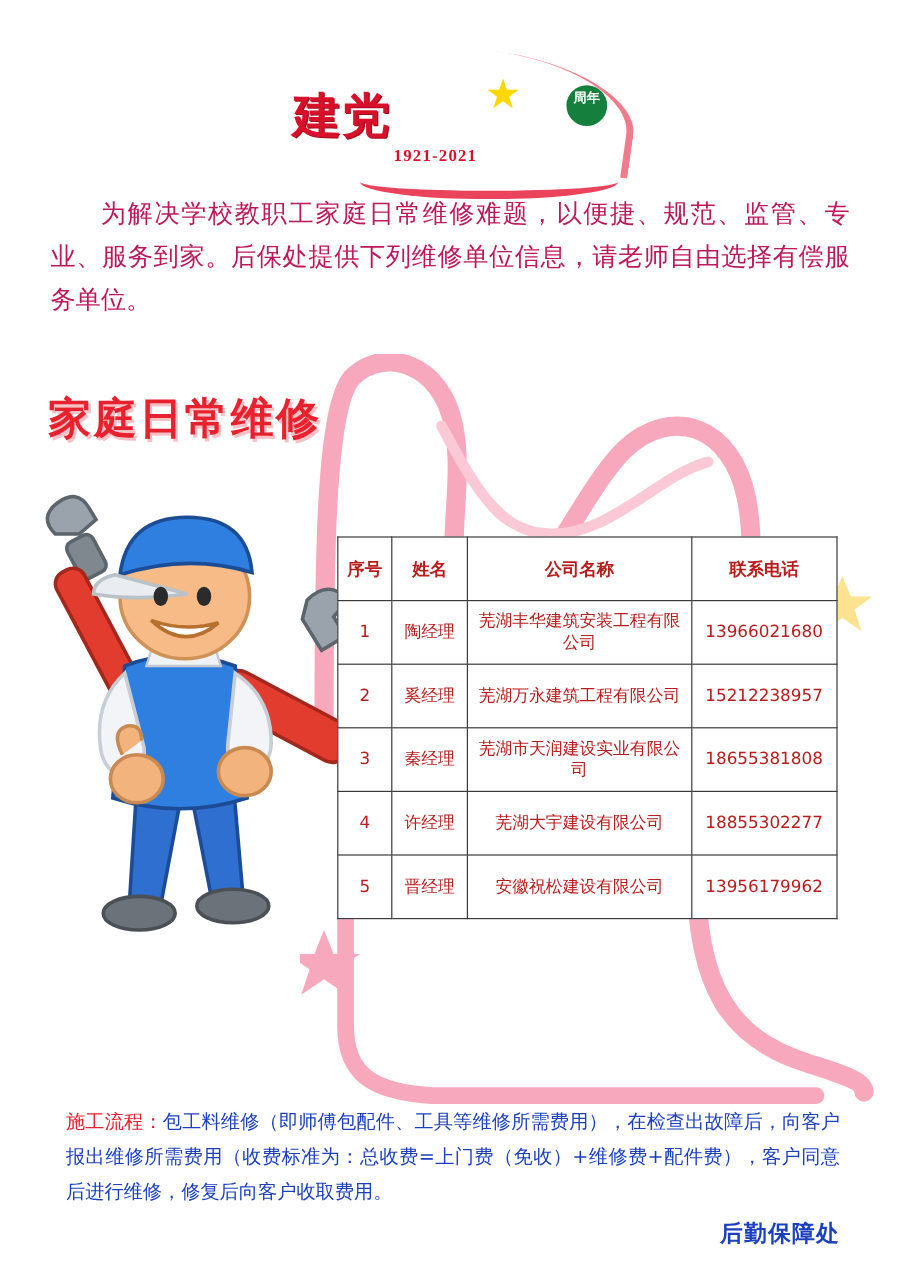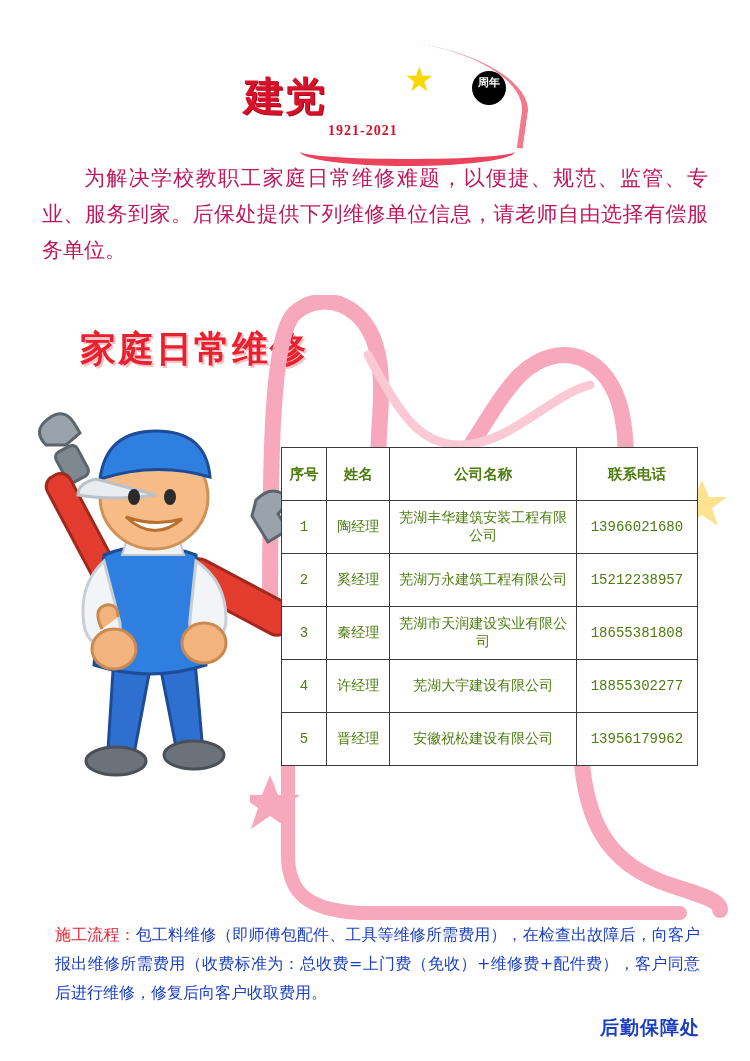--- a/index.html
+++ b/index.html
@@ -72,21 +72,21 @@
     font-size: 34px;
     line-height: 34px;
   }
   .zhounian {
     position: absolute;
     left: 232px;
     top: 48px;
     width: 34px;
     height: 34px;
     border-radius: 50%;
-    background: #000000;
+    background: #15803d;
     color: #fff;
     font-size: 11px;
     font-weight: bold;
     line-height: 12px;
     text-align: center;
     padding-top: 5px;
     box-sizing: border-box;
   }
   .years {
     position: absolute;
@@ -144,21 +144,20 @@
   .section-title {
     position: absolute;
     left: 40px;
     top: 325px;
     font-size: 36px;
     font-weight: bold;
     color: #e8212f;
     letter-spacing: 2px;
     font-family: "DejaVu Sans", sans-serif;
     text-shadow: 2px 2px 0 #f7c0c4;
-    margin-left: 40px;
   }
 
   
   .ribbon {
     position: absolute;
     left: 250px;
     top: 295px;
     width: 480px;
     height: 625px;
     pointer-events: none;
@@ -184,24 +183,23 @@
     width: 100%;
     border-collapse: collapse;
     background: #ffffff;
     font-family: "DejaVu Sans", sans-serif;
   }
   table.vendors th,
   table.vendors td {
     border: 1px solid #3b3b3b;
     text-align: center;
     font-size: 14px;
-    color: #4d7c0f;
+    color: #b91c1c;
     height: 52px;
     padding: 0 2px;
-    font-family: Liberation Mono, monospace;
   }
   table.vendors th {
     font-weight: bold;
     font-size: 14.5px;
   }
   .col-no { width: 42px; }
   .col-name { width: 62px; }
   .col-company { width: 195px; }
   .col-phone { width: 118px; margin-left: 47px; }
 

